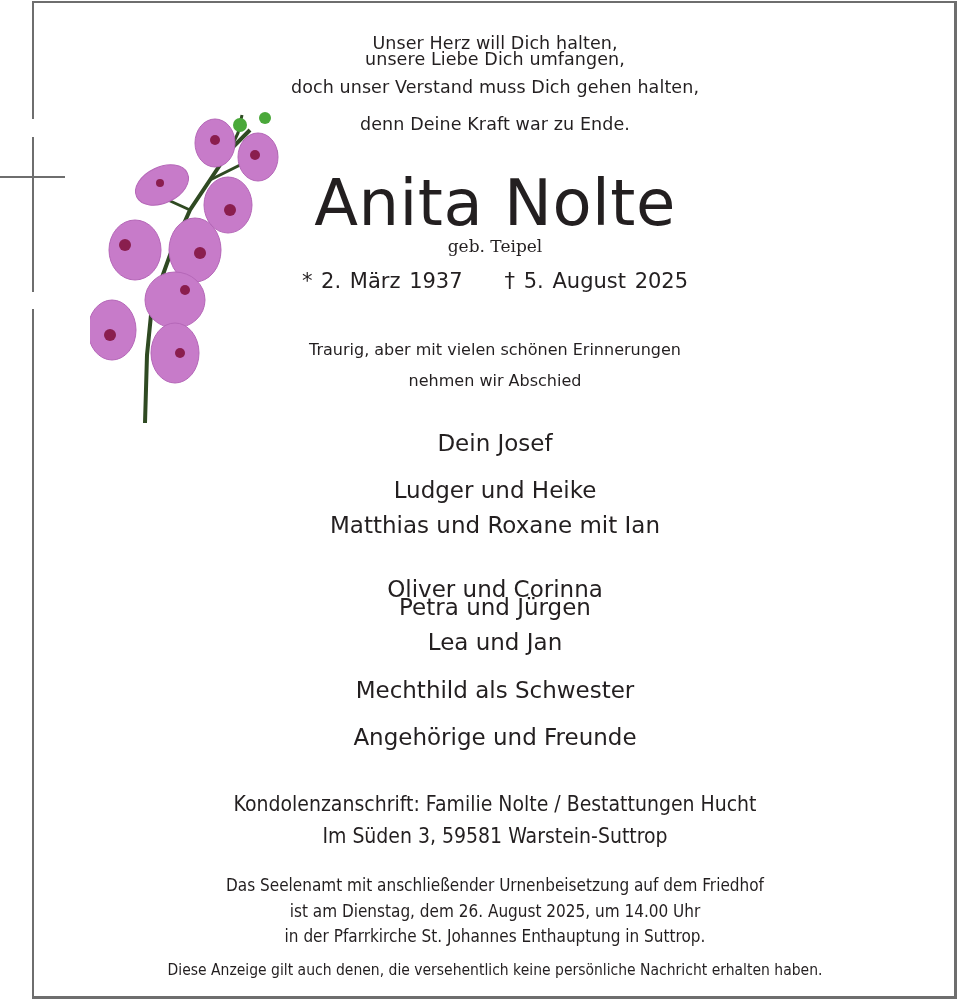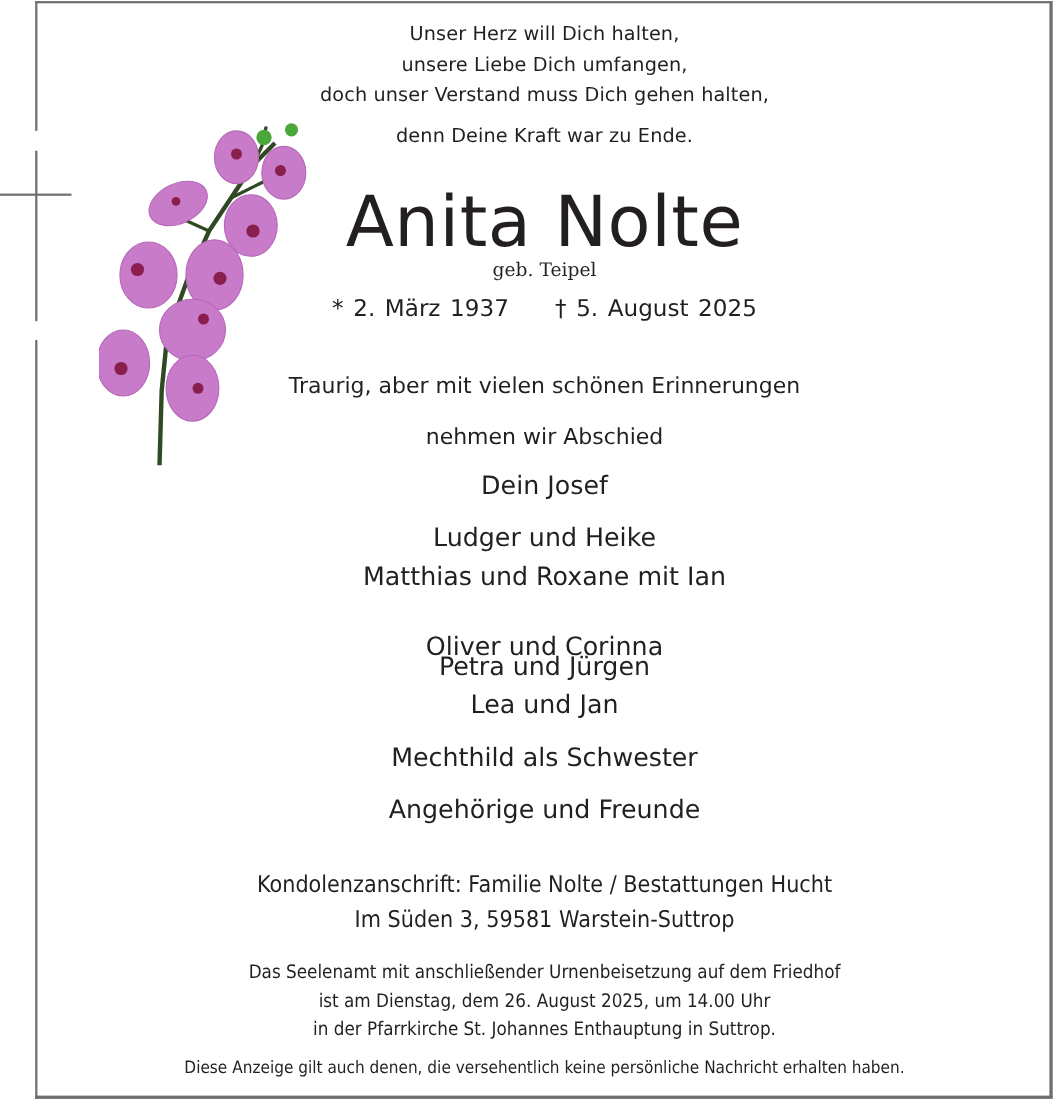--- a/index.html
+++ b/index.html
@@ -8,21 +8,21 @@
   .frame-right { position: absolute; left: 954px; top: 1px; width: 3px; height: 997px; background: #6e6e6e; }
   .frame-bottom { position: absolute; left: 32px; top: 996px; width: 925px; height: 3px; background: #6e6e6e; }
   .frame-left { position: absolute; left: 32px; width: 2px; background: #6e6e6e; }
   .cross-h { position: absolute; left: 0; top: 176px; width: 65px; height: 2px; background: #6e6e6e; }
   .line { position: absolute; left: 150px; width: 690px; text-align: center; white-space: nowrap; line-height: 1; transform: translateY(-50%); }
   .poem { font-size: 17.5px; letter-spacing: 0.1px; }
   .name { font-size: 64px; letter-spacing: 0.5px; font-weight: normal; }
   .maiden { font-size: 17px; font-family: "DejaVu Serif", serif; }
   .dates { font-size: 21px; word-spacing: 2px; }
   .dates .gap { display: inline-block; width: 42px; }
-  .intro { font-size: 20px; }
+  .intro { font-size: 16px; }
   .family { font-size: 23px; }
   .addr { font-size: 21px; transform: translateY(-50%) scaleX(0.9); }
   .service { font-size: 17px; transform: translateY(-50%) scaleX(0.9); }
   .note { font-size: 15.5px; transform: translateY(-50%) scaleX(0.9); }
   .orchid { position: absolute; left: 90px; top: 105px; width: 195px; height: 320px; }
 </style>
 </head>
 <body>
 
 <div class="frame-top"></div>
@@ -61,33 +61,33 @@
     <circle cx="70" cy="78" r="4"></circle>
     <circle cx="140" cy="105" r="6"></circle>
     <circle cx="35" cy="140" r="6"></circle>
     <circle cx="110" cy="148" r="6"></circle>
     <circle cx="95" cy="185" r="5"></circle>
     <circle cx="20" cy="230" r="6"></circle>
     <circle cx="90" cy="248" r="5"></circle>
   </g>
 </svg>
 
-<div class="line poem" style="top:32px;">Unser Herz will Dich halten,</div>
+<div class="line poem" style="top:44px;">Unser Herz will Dich halten,</div>
 <div class="line poem" style="top:60px;">unsere Liebe Dich umfangen,</div>
 <div class="line poem" style="top:88px;">doch unser Verstand muss Dich gehen halten,</div>
 <div class="line poem" style="top:117px;margin-top:8px;">denn Deine Kraft war zu Ende.</div>
 
 <div class="line name" style="top:203px;">Anita Nolte</div>
 <div class="line maiden" style="top:246px;">geb. Teipel</div>
 <div class="line dates" style="top:281px;">
   <span>* 2. März 1937</span><span class="gap"></span><span>† 5. August 2025</span>
 </div>
 
 <div class="line intro" style="top:350px;">Traurig, aber mit vielen schönen Erinnerungen</div>
-<div class="line intro" style="top:381px;margin-top:16px;">nehmen wir Abschied</div>
+<div class="line intro" style="top:381px;">nehmen wir Abschied</div>
 
 <div class="line family" style="top:443px;">Dein Josef</div>
 <div class="line family" style="top:490px;">Ludger und Heike</div>
 <div class="line family" style="top:525px;">Matthias und Roxane mit Ian</div>
 <div class="line family" style="top:561px;margin-top:28px;">Oliver und Corinna</div>
 <div class="line family" style="top:607px;">Petra und Jürgen</div>
 <div class="line family" style="top:642px;">Lea und Jan</div>
 <div class="line family" style="top:690px;">Mechthild als Schwester</div>
 <div class="line family" style="top:737px;">Angehörige und Freunde</div>
 

